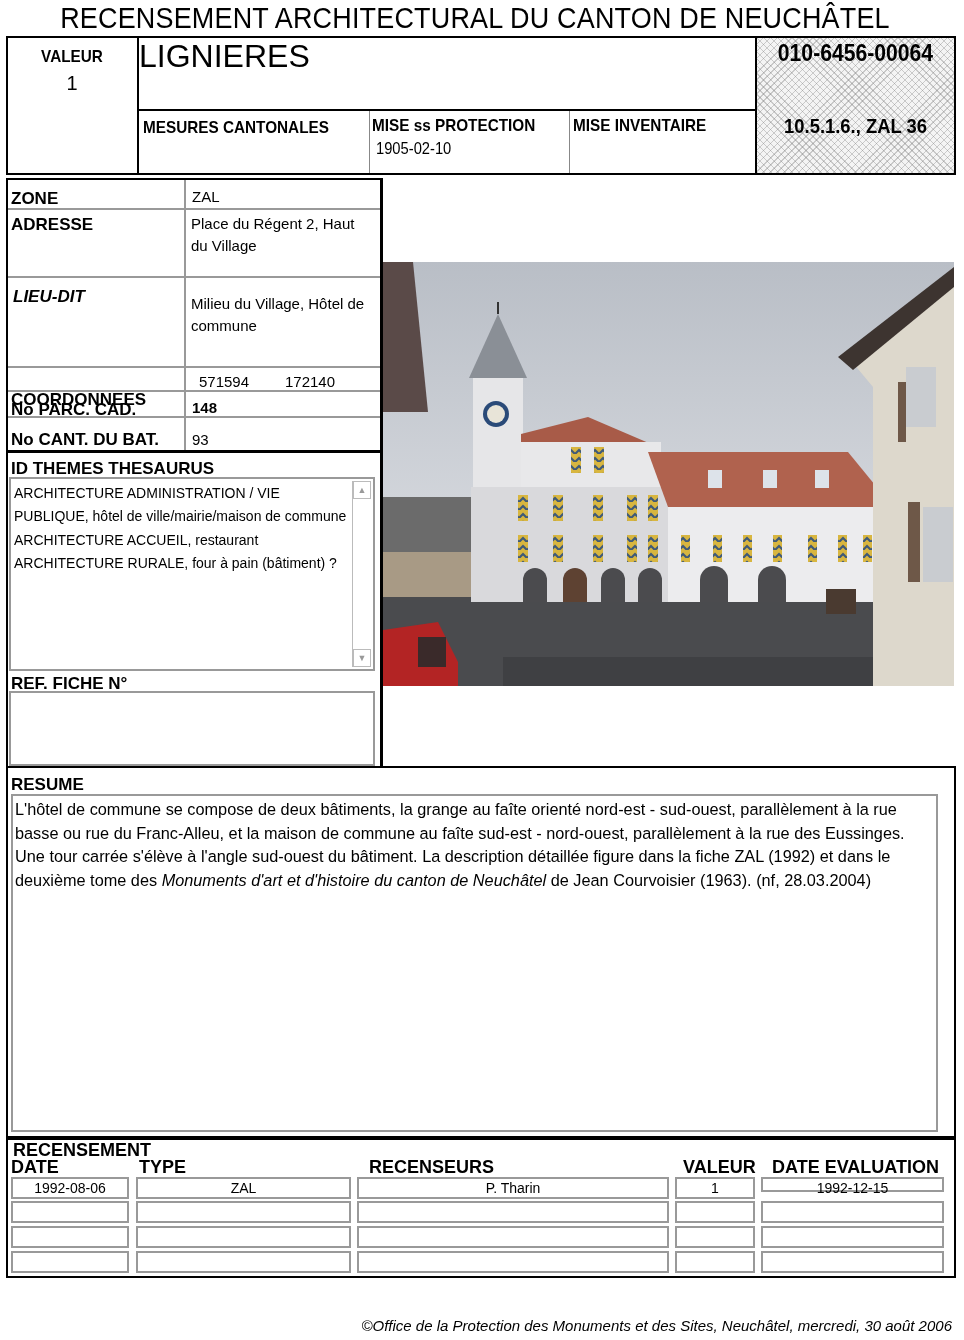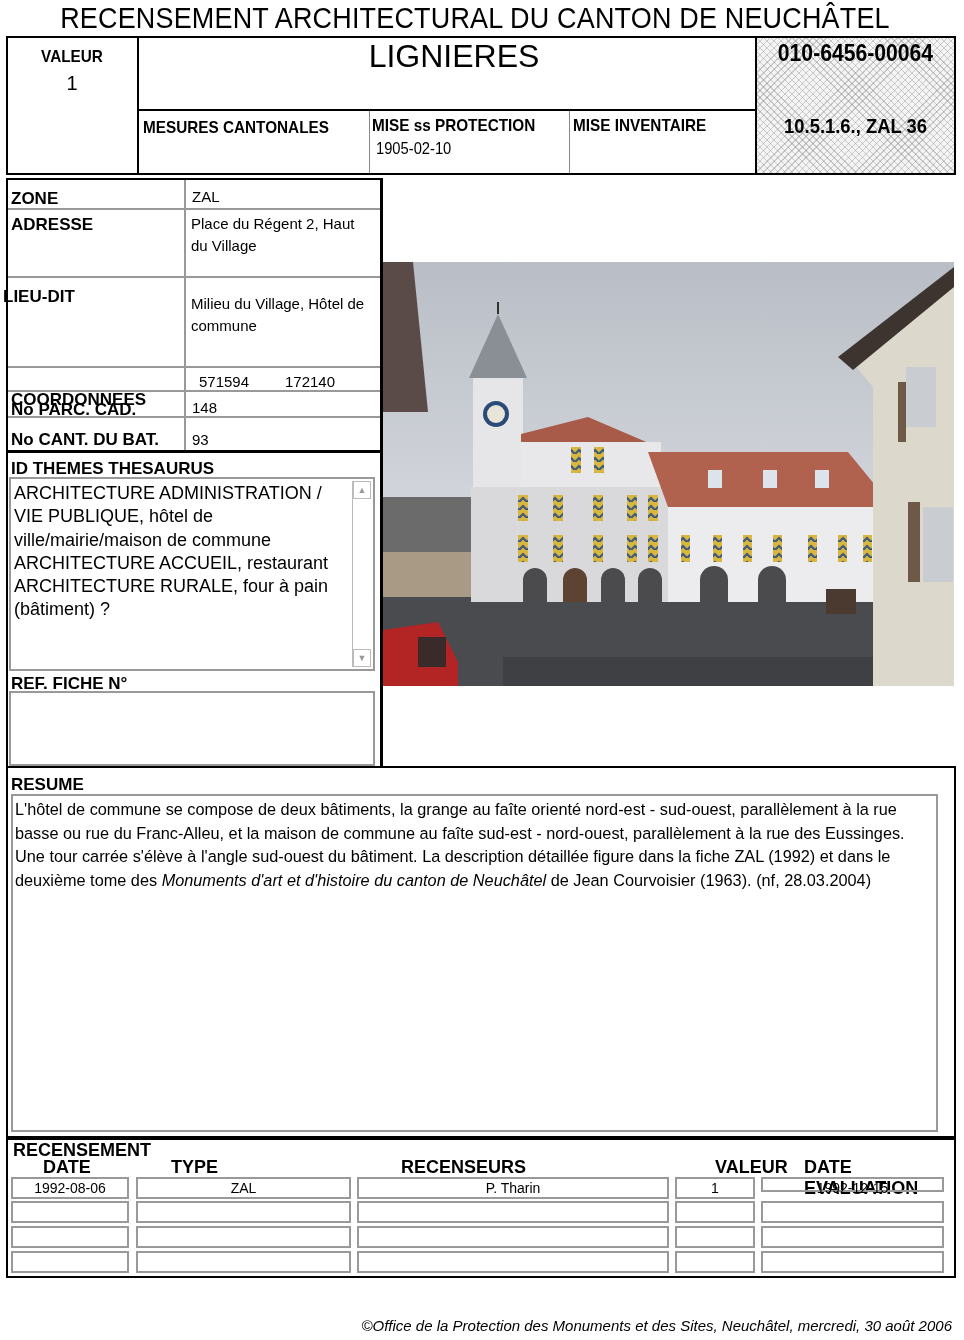--- a/index.html
+++ b/index.html
@@ -8,42 +8,42 @@
   .title { left:0; top:2px; width:950px; text-align:center; font-size:29px; letter-spacing:0.2px; transform:scaleX(0.93); transform-origin:center; }
   .box { border:2px solid #000; box-sizing:border-box; }
   .hatch { background-color:#f4f4f4; background-image:
       repeating-linear-gradient(45deg, rgba(120,120,120,0.35) 0 1px, transparent 1px 5px),
       repeating-linear-gradient(-45deg, rgba(120,120,120,0.35) 0 1px, transparent 1px 5px); }
   .lbl { font-weight:bold; font-size:17px; }
   .val { font-size:15px; line-height:22px; }
   .gline { background:#999; }
   .field { border:2px solid #999; box-sizing:border-box; background:#fff; }
   .cell { border:2px solid #999; box-sizing:border-box; text-align:center; font-size:14px; line-height:19px; }
-  .colhdr { font-weight:bold; font-size:18px; top:1157px;margin-left:32px; }
+  .colhdr { font-weight:bold; font-size:18px; top:1157px; }
   .photo { overflow:hidden; }
   .footer { right:12px; top:1317px; font-style:italic; font-size:15px; }
   .sb { position:absolute; width:18px; right:2px; top:2px; bottom:2px; border-left:1px solid #bbb; background:#fff; }
   .sb .up, .sb .dn { position:absolute; left:0; width:18px; height:18px; border:1px solid #bbb; box-sizing:border-box; font-size:9px; color:#999; text-align:center; line-height:16px; }
   .sb .up { top:0; } .sb .dn { bottom:0; }
 </style>
 </head>
 <body>
 
 <div class="abs title">RECENSEMENT ARCHITECTURAL DU CANTON DE NEUCHÂTEL</div>
 
 <div class="abs box" style="left:6px; top:36px; width:950px; height:139px;"></div>
 <div class="abs" style="left:137px; top:38px; width:2px; height:135px; background:#000;"></div>
 <div class="abs" style="left:139px; top:109px; width:616px; height:2px; background:#000;"></div>
 <div class="abs" style="left:369px; top:111px; width:1px; height:62px; background:#888;"></div>
 <div class="abs" style="left:569px; top:111px; width:1px; height:62px; background:#888;"></div>
 <div class="abs hatch" style="left:755px; top:38px; width:199px; height:135px; border-left:2px solid #000; box-sizing:border-box;"></div>
 
 <div class="abs" style="left:8px; top:47px; width:128px; text-align:center; font-size:17px; font-weight:bold; transform:scaleX(0.9);">VALEUR</div>
 <div class="abs" style="left:8px; top:72px; width:128px; text-align:center; font-size:20px;">1</div>
-<div class="abs" style="left:139px; top:38px; width:614px; text-align:center; font-size:32px;margin-left:8px;">LIGNIERES</div>
+<div class="abs" style="left:139px; top:38px; width:614px; font-size:32px;">LIGNIERES</div>
 <div class="abs" style="left:757px; top:40px; width:197px; text-align:center; font-size:23px; font-weight:bold; transform:scaleX(0.92);">010-6456-00064</div>
 <div class="abs" style="left:757px; top:115px; width:197px; text-align:center; font-size:20px; font-weight:bold; transform:scaleX(0.92);">10.5.1.6., ZAL 36</div>
 
 <div class="abs" style="left:143px; top:118px; font-size:17px; font-weight:bold; white-space:nowrap; transform:scaleX(0.9); transform-origin:left;">MESURES CANTONALES</div>
 <div class="abs" style="left:372px; top:116px; font-size:17px; font-weight:bold; white-space:nowrap; transform:scaleX(0.9); transform-origin:left;">MISE ss PROTECTION</div>
 <div class="abs" style="left:376px; top:140px; font-size:16px; transform:scaleX(0.92); transform-origin:left;">1905-02-10</div>
 <div class="abs" style="left:573px; top:116px; font-size:17px; font-weight:bold; white-space:nowrap; transform:scaleX(0.9); transform-origin:left;">MISE INVENTAIRE</div>
 
 <div class="abs box" style="left:6px; top:178px; width:376px; height:590px;"></div>
 <div class="abs" style="left:380px; top:178px; width:3px; height:590px; background:#000;"></div>
@@ -52,33 +52,33 @@
 <div class="abs gline" style="left:8px; top:276px; width:372px; height:2px;"></div>
 <div class="abs gline" style="left:8px; top:366px; width:372px; height:2px;"></div>
 <div class="abs gline" style="left:8px; top:390px; width:372px; height:2px;"></div>
 <div class="abs gline" style="left:8px; top:416px; width:372px; height:2px;"></div>
 <div class="abs" style="left:8px; top:450px; width:372px; height:3px; background:#000;"></div>
 
 <div class="abs lbl" style="left:11px; top:189px;">ZONE</div>
 <div class="abs val" style="left:192px; top:186px;">ZAL</div>
 <div class="abs lbl" style="left:11px; top:215px;">ADRESSE</div>
 <div class="abs val" style="left:191px; top:213px; width:184px;">Place du Régent 2, Haut du Village</div>
-<div class="abs lbl" style="left:3px; top:287px;">LIEU-DIT</div>
+<div class="abs lbl" style="left:13px; top:287px;font-style:italic;">LIEU-DIT</div>
 <div class="abs val" style="left:191px; top:293px; width:184px;">Milieu du Village, Hôtel de commune</div>
 <div class="abs lbl" style="left:11px; top:390px; height:16px; overflow:hidden;">COORDONNEES</div>
 <div class="abs val" style="left:199px; top:371px;">571594</div>
 <div class="abs val" style="left:285px; top:371px;">172140</div>
 <div class="abs lbl" style="left:11px; top:400px; height:16px; overflow:hidden;">No PARC. CAD.</div>
-<div class="abs val" style="left:192px; top:397px;">148</div>
+<div class="abs val" style="left:192px; top:397px;font-weight:bold;">148</div>
 <div class="abs lbl" style="left:11px; top:430px;">No CANT. DU BAT.</div>
 <div class="abs val" style="left:192px; top:429px;">93</div>
 
 <div class="abs lbl" style="left:11px; top:459px;">ID THEMES THESAURUS</div>
 <div class="abs field" style="left:9px; top:477px; width:366px; height:194px;">
-  <div style="position:absolute; left:3px; top:3px; width:336px; font-size:18px; line-height:23.3px;">ARCHITECTURE ADMINISTRATION / VIE PUBLIQUE, hôtel de ville/mairie/maison de commune ARCHITECTURE ACCUEIL, restaurant ARCHITECTURE RURALE, four à pain (bâtiment) ?</div>
+  <div style="position:absolute; left:3px; top:3px; width:336px; font-size:14px; line-height:23.3px;">ARCHITECTURE ADMINISTRATION / VIE PUBLIQUE, hôtel de ville/mairie/maison de commune ARCHITECTURE ACCUEIL, restaurant ARCHITECTURE RURALE, four à pain (bâtiment) ?</div>
   <div class="sb">
     <div class="up">▲</div>
     <div class="dn">▼</div>
   </div>
 </div>
 
 <div class="abs lbl" style="left:11px; top:674px;">REF. FICHE N°</div>
 <div class="abs field" style="left:9px; top:691px; width:366px; height:75px;"></div>
 
 <div class="abs photo" style="left:383px; top:262px; width:571px; height:424px;">

